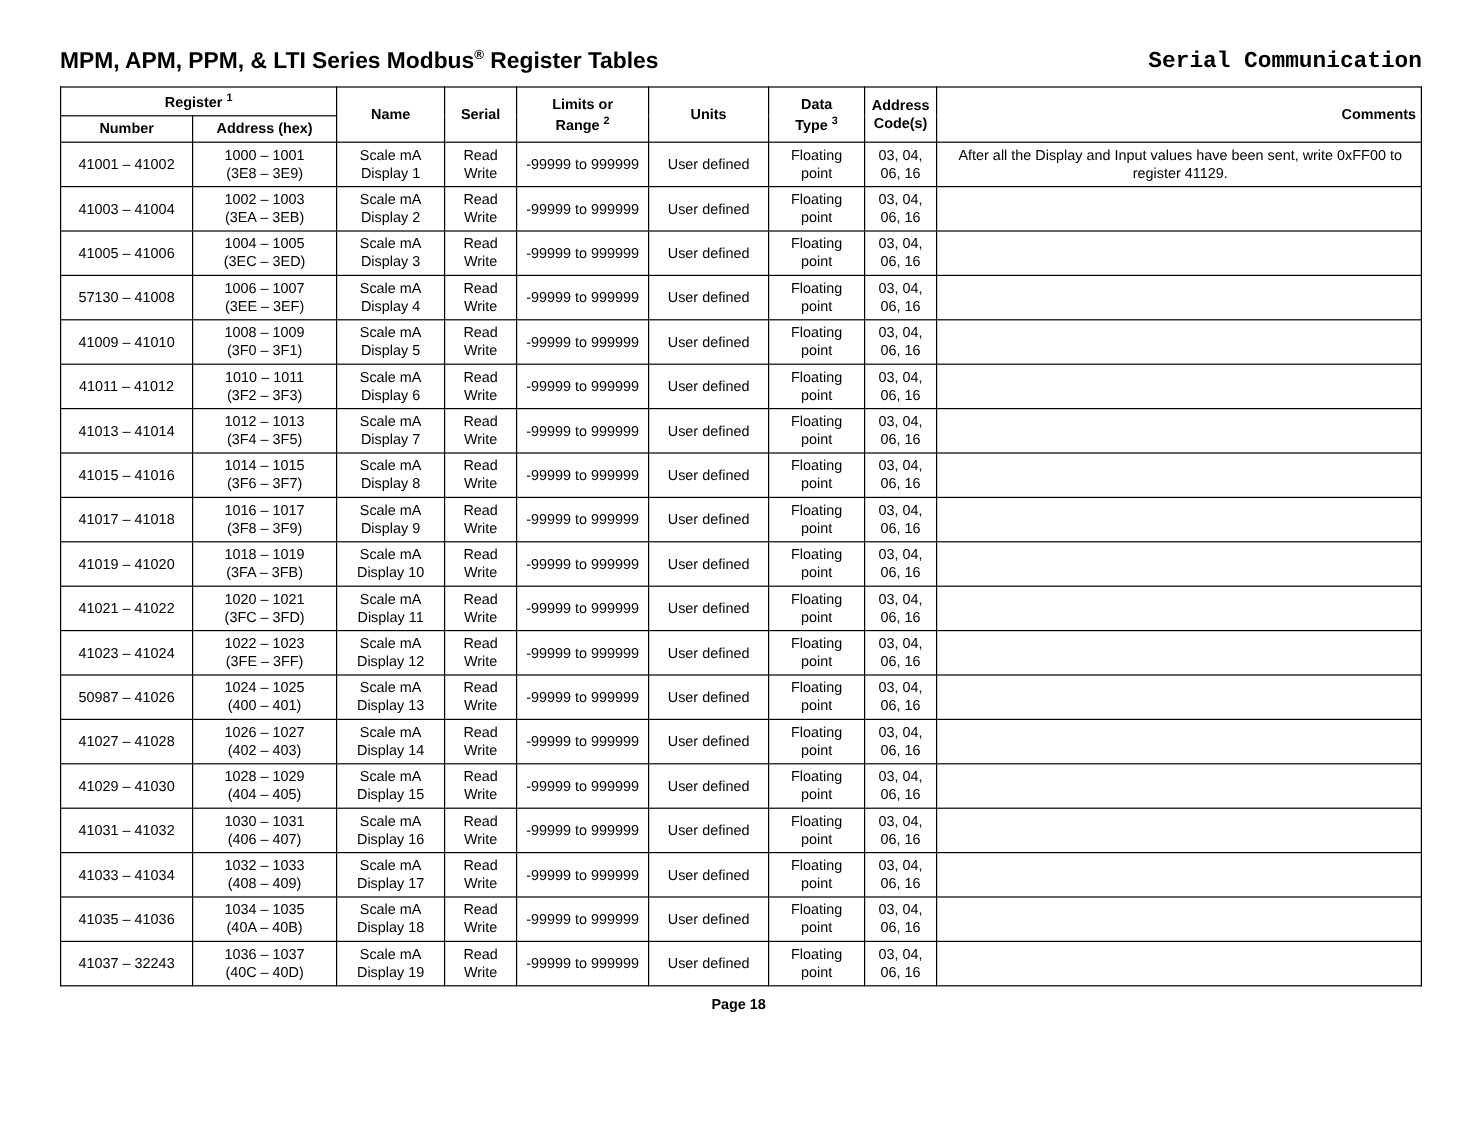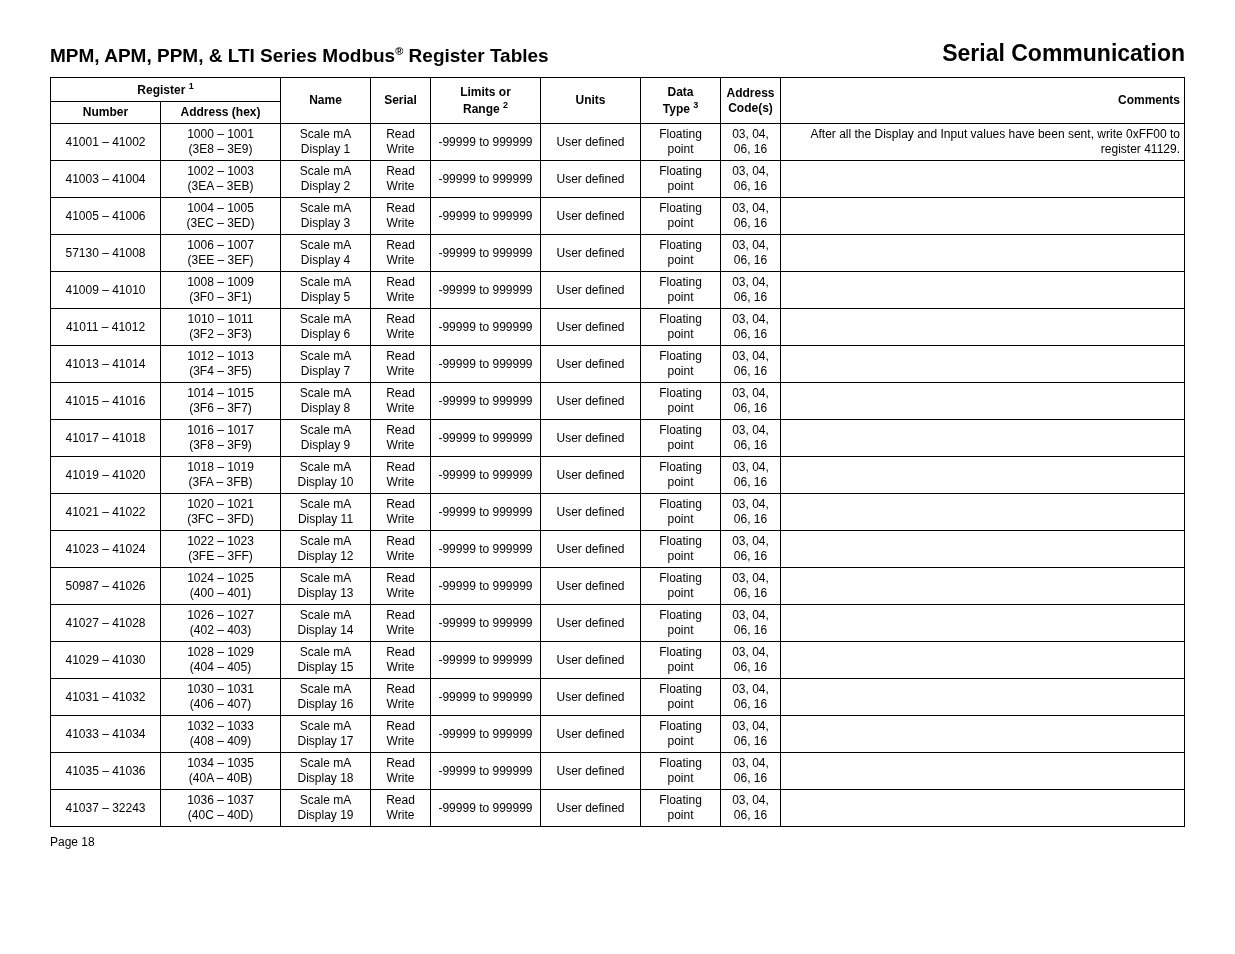--- a/index.html
+++ b/index.html
@@ -17,22 +17,23 @@
     margin-bottom: 10px;
   }
   .title-left {
     font-size: 19px;
     font-weight: bold;
   }
   .title-left sup {
     font-size: 11px;
   }
   .title-right {
-    font-size: 23px;
+    font-size: 19px;
     font-weight: bold;
+    font-family: Liberation Mono, monospace;
   }
   table {
     border-collapse: collapse;
     width: 100%;
     table-layout: fixed;
   }
   th, td {
     border: 1px solid #000;
     padding: 3px 4px;
     font-size: 12px;
@@ -45,27 +46,28 @@
   }
   .col-number   { width: 110px; }
   .col-address  { width: 120px; }
   .col-name     { width: 90px; }
   .col-access   { width: 60px; }
   .col-limits   { width: 110px; }
   .col-units    { width: 100px; }
   .col-datatype { width: 80px; }
   .col-func     { width: 60px; }
   .col-comments { text-align: left; padding-left: 6px; }
-  td.col-comments { text-align: right; }
+  td.col-comments { text-align: center; }
   sup { font-size: 9px; }
   .footer {
-    text-align: left;
+    text-align: center;
     font-size: 12px;
     margin-top: 8px;
     padding-right: 4px;
+    font-weight: bold;
   }
   tbody td { height: 30px; }
 </style>
 </head>
 <body>
 
 <div class="header-line">
   <div class="title-left">
     <span>MPM, APM, PPM, &amp; LTI Series Modbus</span><sup>®</sup><span> Register Tables</span>
   </div>

